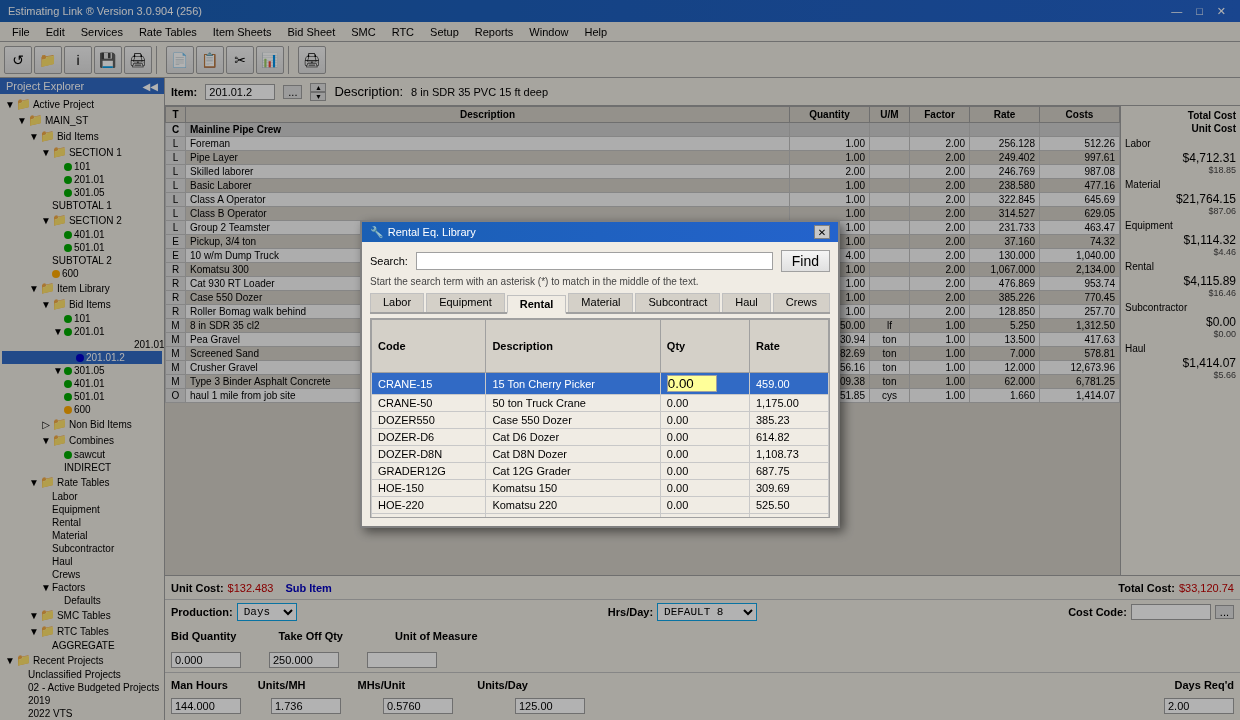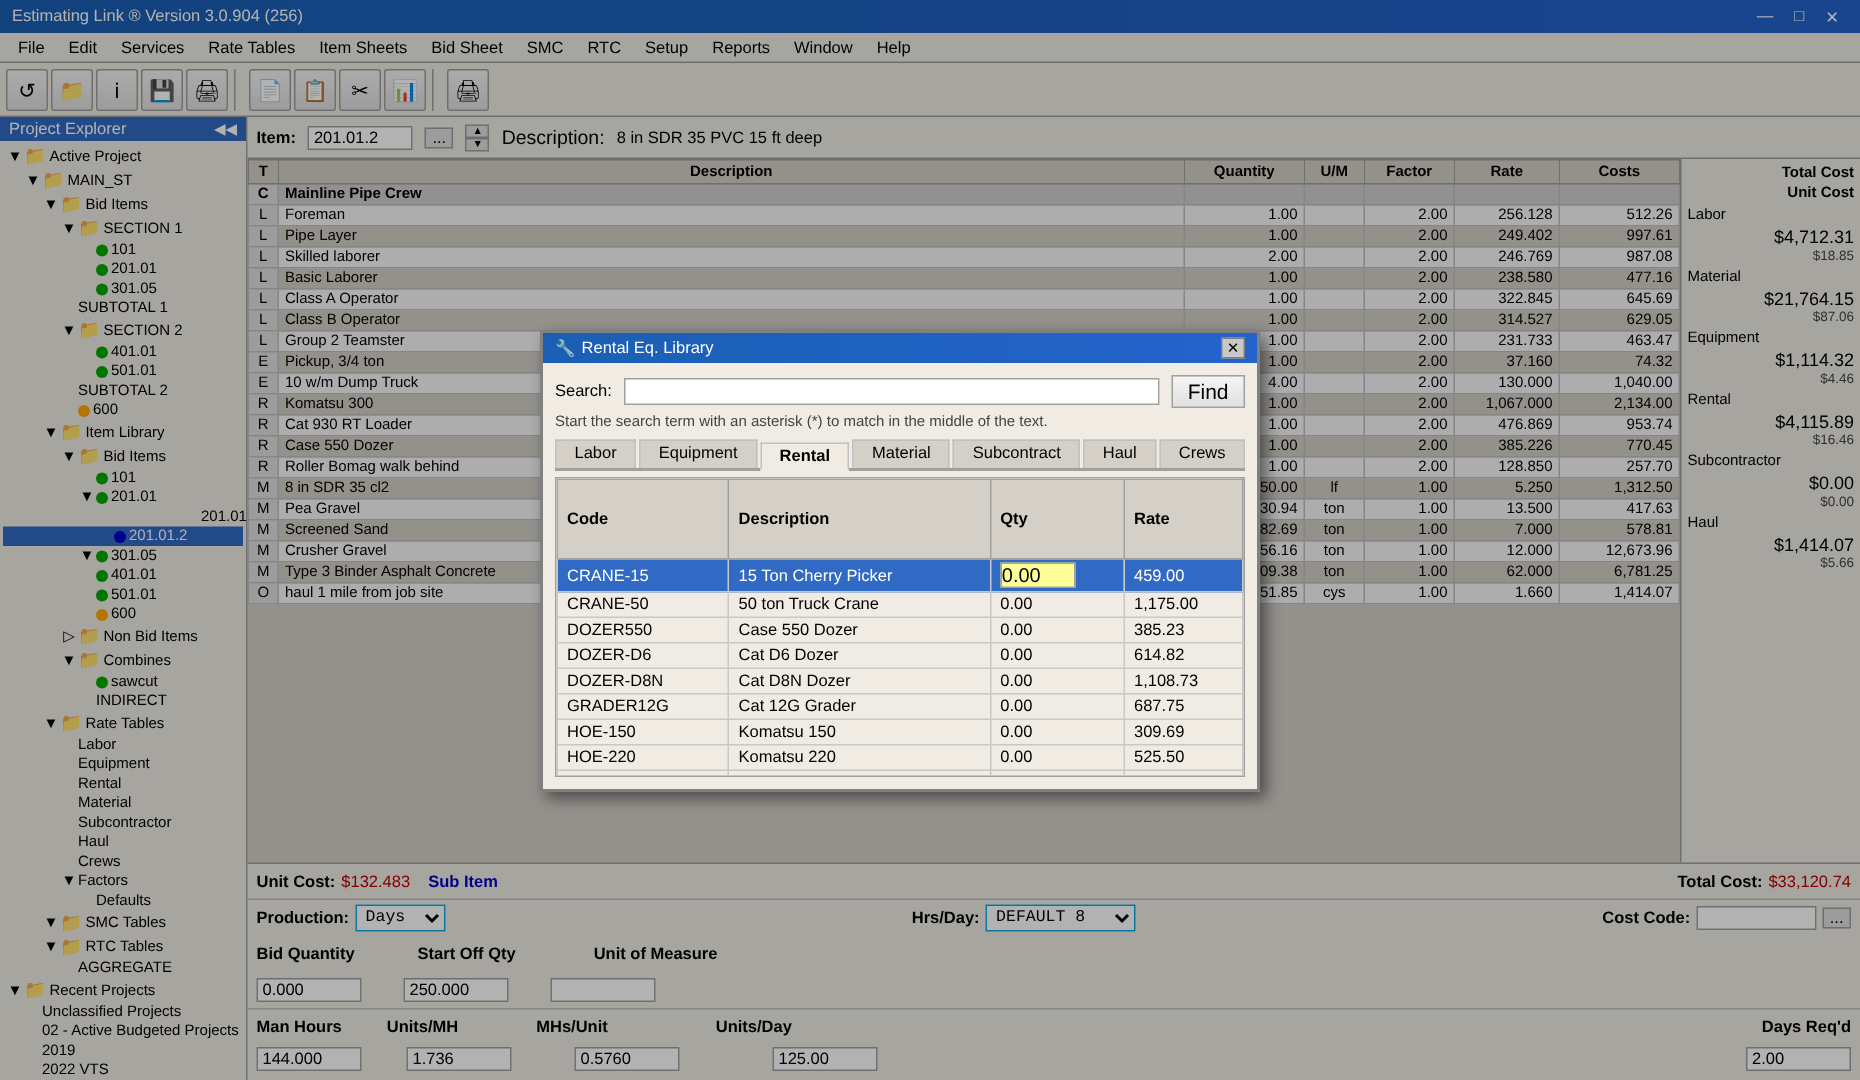--- a/index.html
+++ b/index.html
@@ -662,21 +662,21 @@
           <span class="bottom-label">Cost Code:</span>
           <input class="form-input" type="text" style="width: 80px;">
           <button class="browse-btn">...</button>
         </div>
       </div>
       <div class="bottom-row3">
         <div class="form-field">
           <span class="bottom-label">Bid Quantity</span>
         </div>
         <div class="form-field" style="margin-left:30px;">
-          <span class="bottom-label">Start Off Qty</span>
+          <span class="bottom-label">Take Off Qty</span>
         </div>
         <div class="form-field" style="margin-left:40px;">
           <span class="bottom-label">Unit of Measure</span>
         </div>
       </div>
       <div class="bottom-row4">
         <div class="form-field">
           <input class="form-input form-input-sm" type="text" value="0.000" style="">
         </div>
         <div class="form-field" style="margin-left:16px;">

